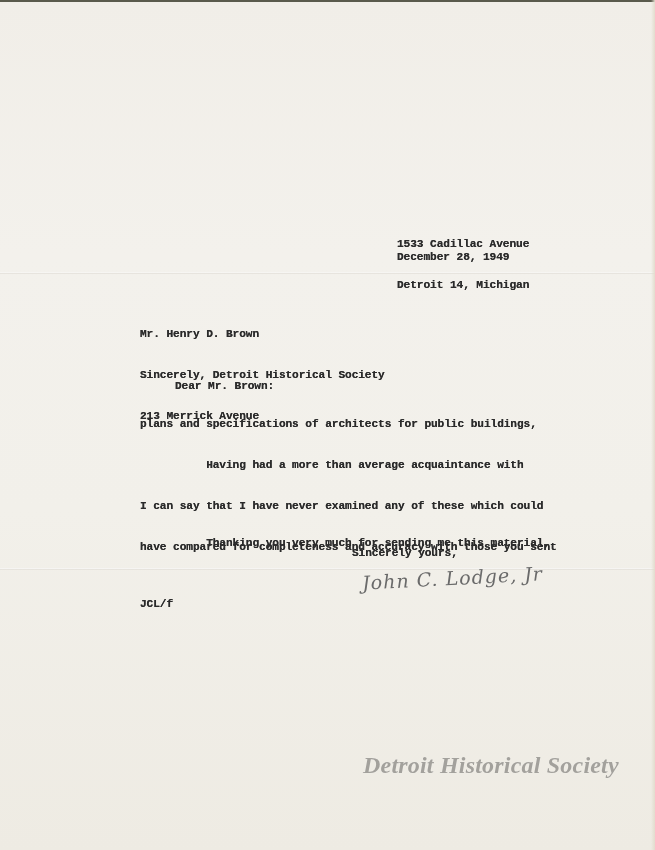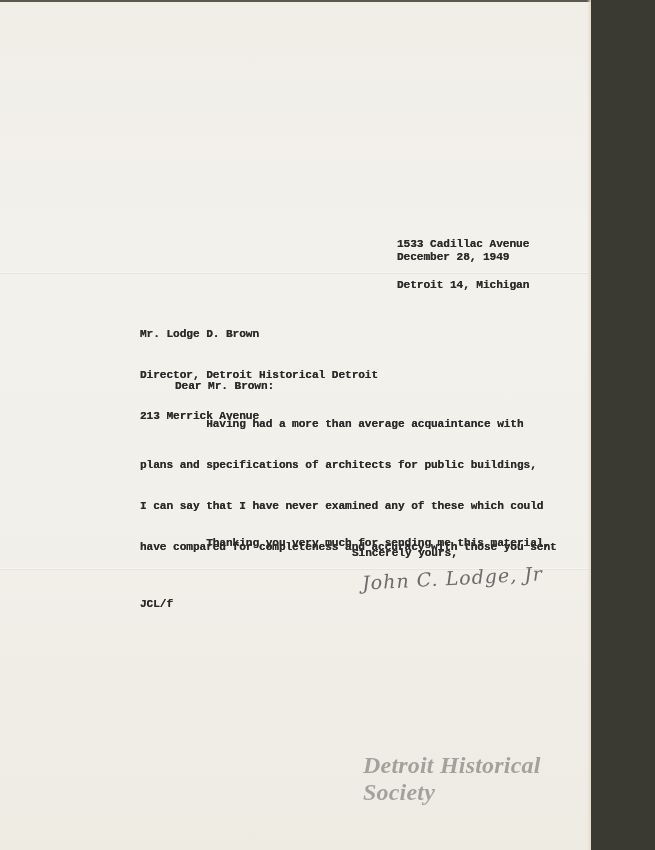--- a/index.html
+++ b/index.html
@@ -1,18 +1,18 @@
 <!DOCTYPE html>
 <html><head>
 <meta charset="utf-8">
 <style>
   html, body { margin:0; padding:0; }
   body { width:655px; height:850px; overflow:hidden; background:#3a3a32; }
   .page {
-    position:absolute; left:0; top:0; width:591px; height:850px;
+    position:absolute; left:0; top:0; width:655px; height:850px;
     background: linear-gradient(180deg, #f1eee8 0%, #f3f1ec 30%, #f2f0ea 60%, #eeebe3 100%);
     overflow:hidden;
   }
   .page::before {
     content:""; position:absolute; left:0; top:0; right:0; height:2px;
     background:#5a5a4c;
   }
   .page::after {
     content:""; position:absolute; right:0; top:0; width:4px; bottom:0;
     background: linear-gradient(90deg, rgba(220,214,200,0) 0%, #e2dccd 100%);
@@ -52,30 +52,30 @@
   <div class="fold" style="top:568px;"></div>
 
   <div class="tw block" style="left:397px; top:211px;">
     <div>1533 Cadillac Avenue</div>
     <div>Detroit 14, Michigan</div>
   </div>
 
   <div class="tw" style="left:397px; top:251px;">December 28, 1949</div>
 
   <div class="tw block" style="left:140px; top:301px;">
-    <div>Mr. Lodge D. Brown</div>
-    <div>Director, Detroit Historical Detroit</div>
+    <div>Mr. Henry D. Brown</div>
+    <div>Sincerely, Detroit Historical Society</div>
     <div>213 Merrick Avenue</div>
   </div>
 
   <div class="tw" style="left:140px; top:380px;margin-left:35px;">Dear Mr. Brown:</div>
 
   <div class="tw block" style="left:140px; top:391px;">
+    <div>plans and specifications of architects for public buildings,</div>
     <div>          Having had a more than average acquaintance with</div>
-    <div>plans and specifications of architects for public buildings,</div>
     <div>I can say that I have never examined any of these which could</div>
     <div>have compared for completeness and accuracy with those you sent</div>
   </div>
 
 
   <div class="tw block" style="left:140px; top:510px;">
     <div>          Thanking you very much for sending me this material,</div>
   </div>
 
   <div class="tw" style="left:352px; top:547px;">Sincerely yours,</div>

